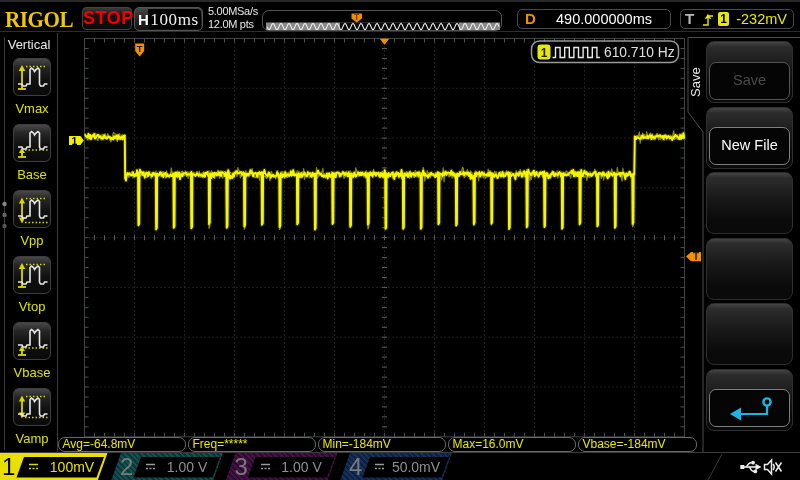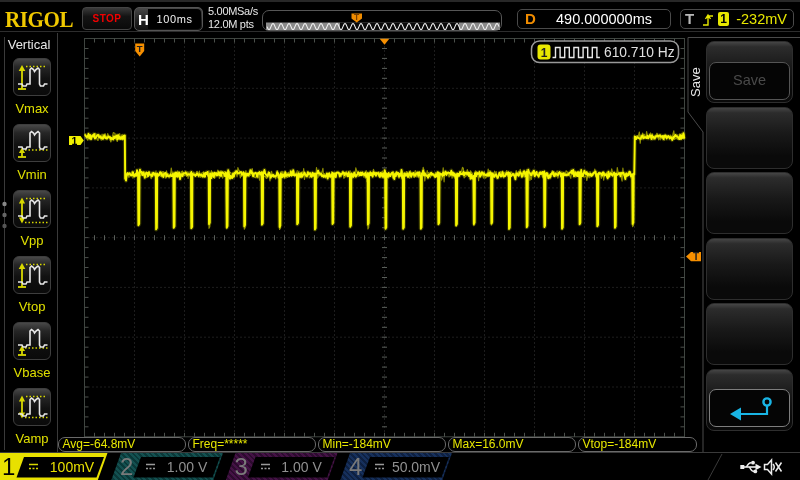--- a/index.html
+++ b/index.html
@@ -7,25 +7,25 @@
 .abs { position:absolute; }
 #scr { position:relative; width:800px; height:480px; background:#000; }
 
 
 #topbar { position:absolute; left:0; top:0; width:800px; height:32px; background:#000;
   border-top:2px solid #282828; border-bottom:1px solid #2d2d2d; }
 #logo { position:absolute; left:5px; top:4px; font-family:"Liberation Serif", serif;
   font-weight:bold; font-size:24px; color:#f0c800; letter-spacing:-0.5px; transform:scaleX(0.88); transform-origin:left; }
 #stopbtn { position:absolute; left:82px; top:5px; width:50px; height:23px; border-radius:4px;
   background:linear-gradient(#3a3a3a,#141414 40%,#0a0a0a); border:1px solid #444;
-  color:#f20000; font-weight:bold; font-size:10px; text-align:center; line-height:21px; letter-spacing:0.5px; }
+  color:#f20000; font-weight:bold; font-size:18px; text-align:center; line-height:21px; letter-spacing:0.5px; }
 #hblk { position:absolute; left:134px; top:5px; width:69px; height:24px; border-radius:5px;
   background:linear-gradient(#484848,#222 55%,#111); border:1px solid #555; }
 #hblk .inner { position:absolute; left:13px; top:1px; right:1px; bottom:1px; background:#000;
-  border-radius:0 4px 4px 0; color:#f0f0f0; font-size:11px; letter-spacing:0.6px; text-align:center; line-height:21px; }
+  border-radius:0 4px 4px 0; color:#f0f0f0; font-size:17px; letter-spacing:0.6px; text-align:center; line-height:21px;font-family:Liberation Serif, serif; }
 #hblk .H { position:absolute; left:3px; top:1px; color:#fff; font-weight:bold; font-size:15px; line-height:21px; }
 #srate { position:absolute; left:208px; top:2.5px; color:#e8e8e8; font-size:11px; line-height:13.5px; letter-spacing:-0.3px; }
 #membar { position:absolute; left:262px; top:8px; width:240px; height:21px; border-radius:7px;
   background:#000; border:1px solid #565656; }
 #dblk { position:absolute; left:517px; top:7px; width:154px; height:20px; border-radius:5px;
   background:#000; border:1px solid #4a4a4a; }
 #dblk .D { position:absolute; left:7px; top:0px; color:#f08c00; font-weight:bold; font-size:15px; line-height:18px; }
 #dblk .v { position:absolute; left:20px; right:0; top:0; color:#fff; font-size:14.5px; line-height:18px; text-align:center; }
 #tblk { position:absolute; left:680px; top:7px; width:114px; height:20px; border-radius:5px;
   background:#000; border:1px solid #4a4a4a; }
@@ -139,21 +139,21 @@
         <path d="M5,26 h4 l1,2 h3 l1,-2 h3 v-14.5 l1.5,-1.5 2,1.5 1,2 1.5,-2 2,-1.5 1.5,1.5 v14.5 l1,2 h3 l1,-2 h3" stroke="#e8e8e8" stroke-width="1.6" fill="none"></path>
       </svg></div>
 <div class="llab" style="top:101px">Vmax</div>
 <div class="licon" style="top:124px"><svg width="36" height="36" viewBox="1 1 36 36">
         <path d="M12,26 H35" stroke="#d8d800" stroke-width="1.6" stroke-dasharray="1.5 2" fill="none"></path>
         <path d="M9,33 V27" stroke="#d8d800" stroke-width="1.8"></path>
         <path d="M5,33 h8" stroke="#d8d800" stroke-width="1.8"></path>
         <polygon points="9,23.5 5.9,29 12.1,29" fill="#d8d800"></polygon>
         <path d="M5,23 h4 l1,2 h3 l1,-2 h3 v-14 l1.5,-1.5 2,1.5 1,2 1.5,-2 2,-1.5 1.5,1.5 v14 l1,2 h3 l1,-2 h3" stroke="#e8e8e8" stroke-width="1.6" fill="none"></path>
       </svg></div>
-<div class="llab" style="top:167px">Vmin</div>
+<div class="llab" style="top:167px">Base</div>
 <div class="licon" style="top:190px"><svg width="36" height="36" viewBox="1 1 36 36">
         <path d="M13,8.5 H34" stroke="#d8d800" stroke-width="1.6" stroke-dasharray="1.5 2" fill="none"></path>
         <path d="M12,32.5 H35" stroke="#d8d800" stroke-width="1.6" stroke-dasharray="1.5 2" fill="none"></path>
         <path d="M9,29 V12" stroke="#d8d800" stroke-width="1.8"></path>
         <polygon points="9,7.5 5.9,13.5 12.1,13.5" fill="#d8d800"></polygon>
         <polygon points="9,33.5 5.9,27.5 12.1,27.5" fill="#d8d800"></polygon>
         <path d="M5,26 h4 l1,2 h3 l1,-2 h3 v-14.5 l1.5,-1.5 2,1.5 1,2 1.5,-2 2,-1.5 1.5,1.5 v14.5 l1,2 h3 l1,-2 h3" stroke="#e8e8e8" stroke-width="1.6" fill="none"></path>
       </svg></div>
 <div class="llab" style="top:233px">Vpp</div>
 <div class="licon" style="top:256px"><svg width="36" height="36" viewBox="1 1 36 36">
@@ -179,35 +179,36 @@
         <polygon points="9,7.5 5.9,13.5 12.1,13.5" fill="#d8d800"></polygon>
         <polygon points="9,30.5 5.9,24.5 12.1,24.5" fill="#d8d800"></polygon>
         <path d="M5,26 h4 l1,2 h3 l1,-2 h3 v-14.5 l1.5,-1.5 2,1.5 1,2 1.5,-2 2,-1.5 1.5,1.5 v14.5 l1,2 h3 l1,-2 h3" stroke="#e8e8e8" stroke-width="1.6" fill="none"></path>
       </svg></div>
 <div class="llab" style="top:431px">Vamp</div>
 
 <div style="position:absolute;left:688px;top:52px;width:16px;height:60px;color:#e8e8e8;font-size:13px;writing-mode:vertical-rl;transform:rotate(180deg);text-align:center;">Save</div>
 <div class="rkey" style="top:41px"></div>
 <div class="rbtn dis" style="top:61.5px">Save</div>
 <div class="rkey" style="top:106.5px"></div>
+<div class="rbtn" style="top:127.0px">New File</div>
 <div class="rkey" style="top:172px"></div>
 <div class="rkey" style="top:237.5px"></div>
 <div class="rkey" style="top:303px"></div>
 <div class="rkey" style="top:368.5px"></div>
 <div class="rbtn" style="top:389.0px"><svg width="78" height="35" viewBox="0 0 78 35">
         <path d="M28,24 H56 V15" stroke="#19b5e5" stroke-width="2.2" fill="none"></path>
         <polygon points="19,24 30,17.5 30,30.5" fill="#19b5e5"></polygon>
         <circle cx="56" cy="12" r="3.6" fill="none" stroke="#19b5e5" stroke-width="2.4"></circle>
       </svg></div>
 
 <div class="mcell" style="left:57.5px;width:128px">Avg=-64.8mV</div>
 <div class="mcell" style="left:187.5px;width:128px">Freq=*****</div>
 <div class="mcell" style="left:317.5px;width:128px">Min=-184mV</div>
 <div class="mcell" style="left:447.5px;width:128px">Max=16.0mV</div>
-<div class="mcell" style="left:577.5px;width:119px">Vtop=-184mV</div>
+<div class="mcell" style="left:577.5px;width:119px">Vbase=-184mV</div>
 
 <div id="botbar">
       <div class="chd" style="left:0;width:120px;background:#e8e000;clip-path:polygon(0 0,107.5px 0,97.5px 28px,0 28px)"></div>
       <div class="chd" style="left:2px;top:0px;width:20px;color:#000;font-size:24px;line-height:27px;">1</div>
       <div class="chd" style="left:0;width:120px;background:#000;clip-path:polygon(24px 4px,104px 4px,96.5px 24.5px,16.5px 24.5px)"></div>
       <svg class="chd" style="left:28px;top:8.5px;width:12px;height:10px" width="12" height="10" viewBox="0 0 12 10">
         <path d="M1,2.5 h9 M1,6.5 h2 m1.5,0 h2 m1.5,0 h2" stroke="#d8d800" stroke-width="1.6" fill="none"></path>
       </svg>
       <div class="chd" style="left:44px;top:5px;width:56px;color:#e8e000;font-size:14px;line-height:19px;text-align:center">100mV</div>
 <div class="chd" style="left:111px;width:120px;background:repeating-linear-gradient(45deg,#135050 0 2px,#0a3838 2px 4px);clip-path:polygon(10px 0,112px 0,102px 28px,0 28px)"></div>

